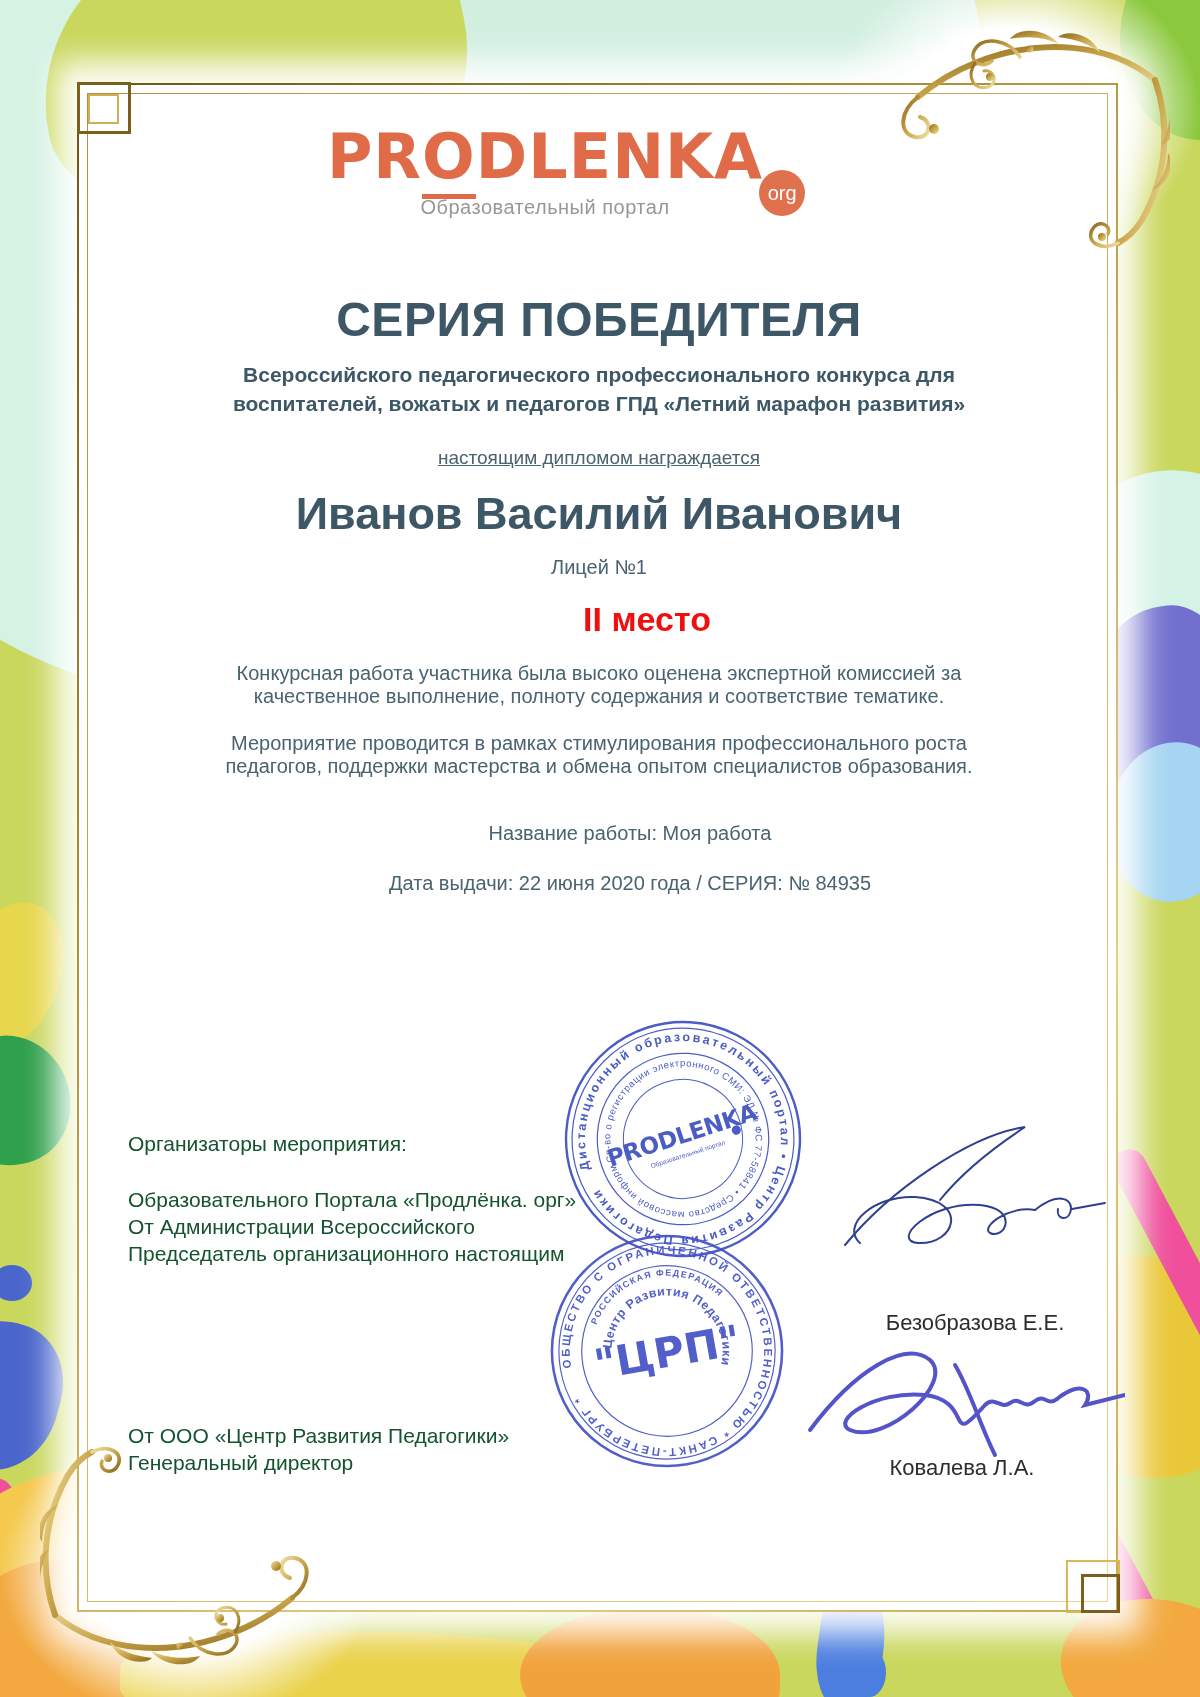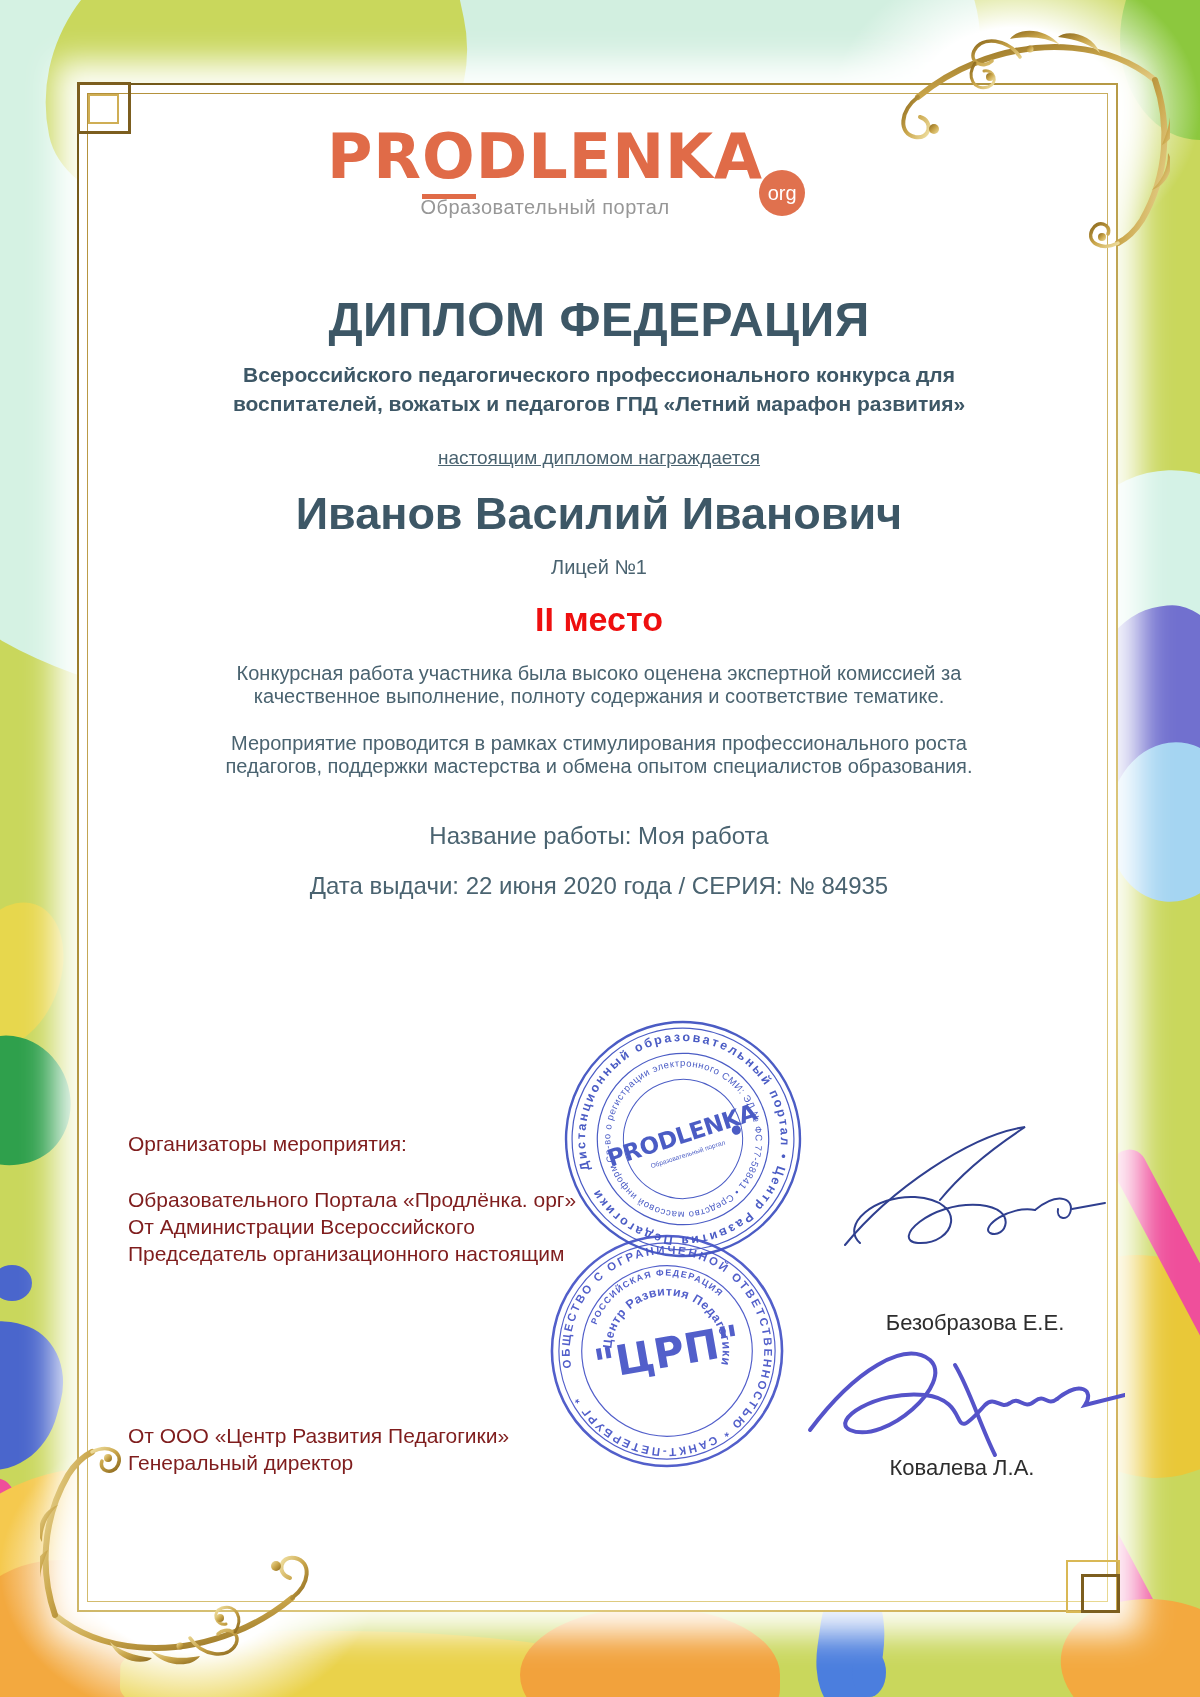--- a/index.html
+++ b/index.html
@@ -46,23 +46,23 @@
   .ctr{position:absolute;z-index:6;left:78px;width:1042px;text-align:center;}
   .title{font-size:48px;font-weight:bold;color:#3d5766;letter-spacing:.5px;}
   .subtitle{font-size:21px;font-weight:bold;color:#3d5766;line-height:29px;}
   .subtitle-inner{display:inline-block;max-width:790px;}
   .intro{font-size:19px;color:#4a6370;}
   .name{font-size:45px;font-weight:bold;color:#3d5766;}
   .institution{font-size:20px;color:#4a6370;}
   .place{font-size:34px;font-weight:bold;color:#ee0f0f;}
   .para{font-size:20px;color:#4a6370;line-height:23px;}
   .para-inner{display:inline-block;max-width:820px;}
-  .meta{font-size:24px;color:#4a6370;}
-  
-  .orgs{position:absolute;z-index:6;left:128px;color:#7f1d1d;font-size:21px;line-height:27px;text-align:left;}
+  .meta{font-size:20px;color:#4a6370;padding-left:31px;}
+  
+  .orgs{position:absolute;z-index:6;left:128px;color:#14532d;font-size:21px;line-height:27px;text-align:left;}
   .signer{position:absolute;z-index:7;width:260px;text-align:center;font-size:22px;color:#2d2d2d;}
   
   .stamp{position:absolute;z-index:6;opacity:.92;}
   .sig{position:absolute;z-index:7;}
 </style>
 </head>
 <body>
 
 <div class="blob" style="left:-180px;top:-160px;width:880px;height:860px;background:#d5f2e3;border-radius:42% 58% 52% 48%/55% 45% 58% 42%;"></div>
 <div class="blob" style="left:420px;top:-160px;width:560px;height:400px;background:#d2efe0;border-radius:50%;"></div>
@@ -149,26 +149,26 @@
 </svg>
 
 <div class="logo">
   <div class="logo-row">
     <span class="brand"><span>PR</span><span class="logo-o">O</span><span>DLENKA</span></span>
     <span class="badge">org</span>
   </div>
   <div class="tagline">Образовательный портал</div>
 </div>
 
-<div class="ctr title" style="top:292px;">ДИПЛОМ ФЕДЕРАЦИЯ</div>
+<div class="ctr title" style="top:292px;">СЕРИЯ ПОБЕДИТЕЛЯ</div>
 <div class="ctr subtitle" style="top:360px;"><span class="subtitle-inner">Всероссийского педагогического профессионального конкурса для воспитателей, вожатых и педагогов ГПД «Летний марафон развития»</span></div>
 <div class="ctr intro" style="top:447px;text-decoration:underline;">настоящим дипломом награждается</div>
 <div class="ctr name" style="top:488px;">Иванов Василий Иванович</div>
 <div class="ctr institution" style="top:556px;">Лицей №1</div>
-<div class="ctr place" style="top:600px;">II место</div>
+<div class="ctr place" style="top:600px;padding-left:48px;">II место</div>
 <div class="ctr para" style="top:662px;"><span class="para-inner">Конкурсная работа участника была высоко оценена экспертной комиссией за качественное выполнение, полноту содержания и соответствие тематике.</span></div>
 <div class="ctr para" style="top:732px;text-align:center;"><span class="para-inner">Мероприятие проводится в рамках стимулирования профессионального роста педагогов, поддержки мастерства и обмена опытом специалистов образования.</span></div>
 <div class="ctr meta" style="top:822px;">Название работы: Моя работа</div>
 <div class="ctr meta" style="top:872px;">Дата выдачи: 22 июня 2020 года / СЕРИЯ: № 84935</div>
 
 <div class="orgs" style="top:1130px;">Организаторы мероприятия:</div>
 <div class="orgs" style="top:1186px;">
   <div>Образовательного Портала «Продлёнка. орг»</div>
   <div>От Администрации Всероссийского</div>
   <div>Председатель организационного настоящим</div>

